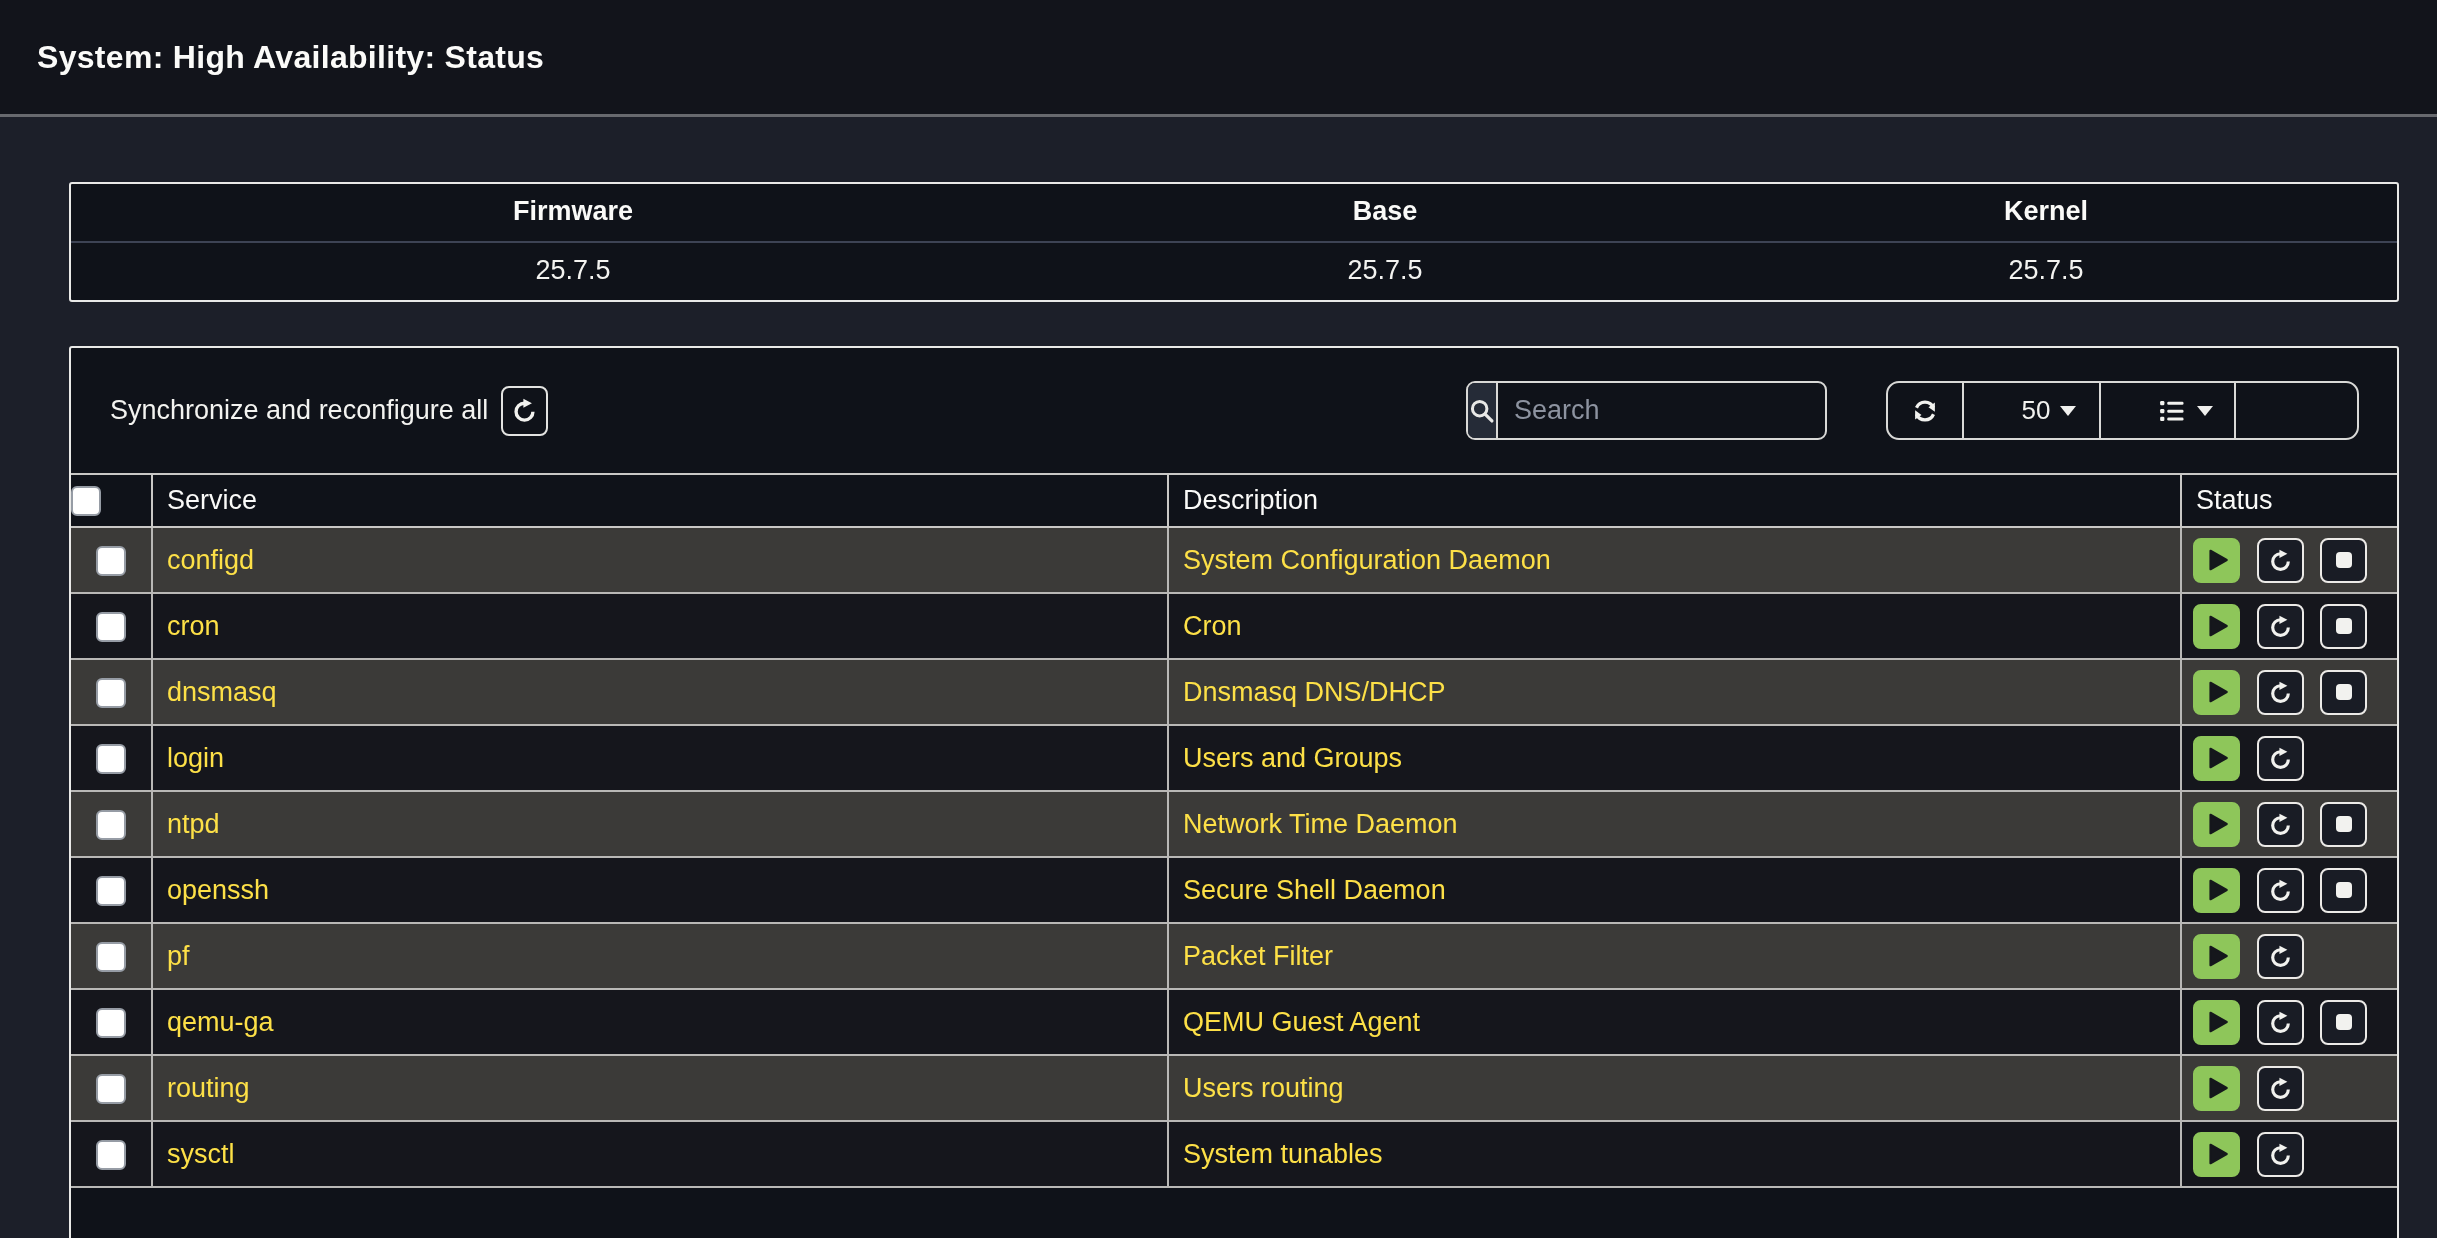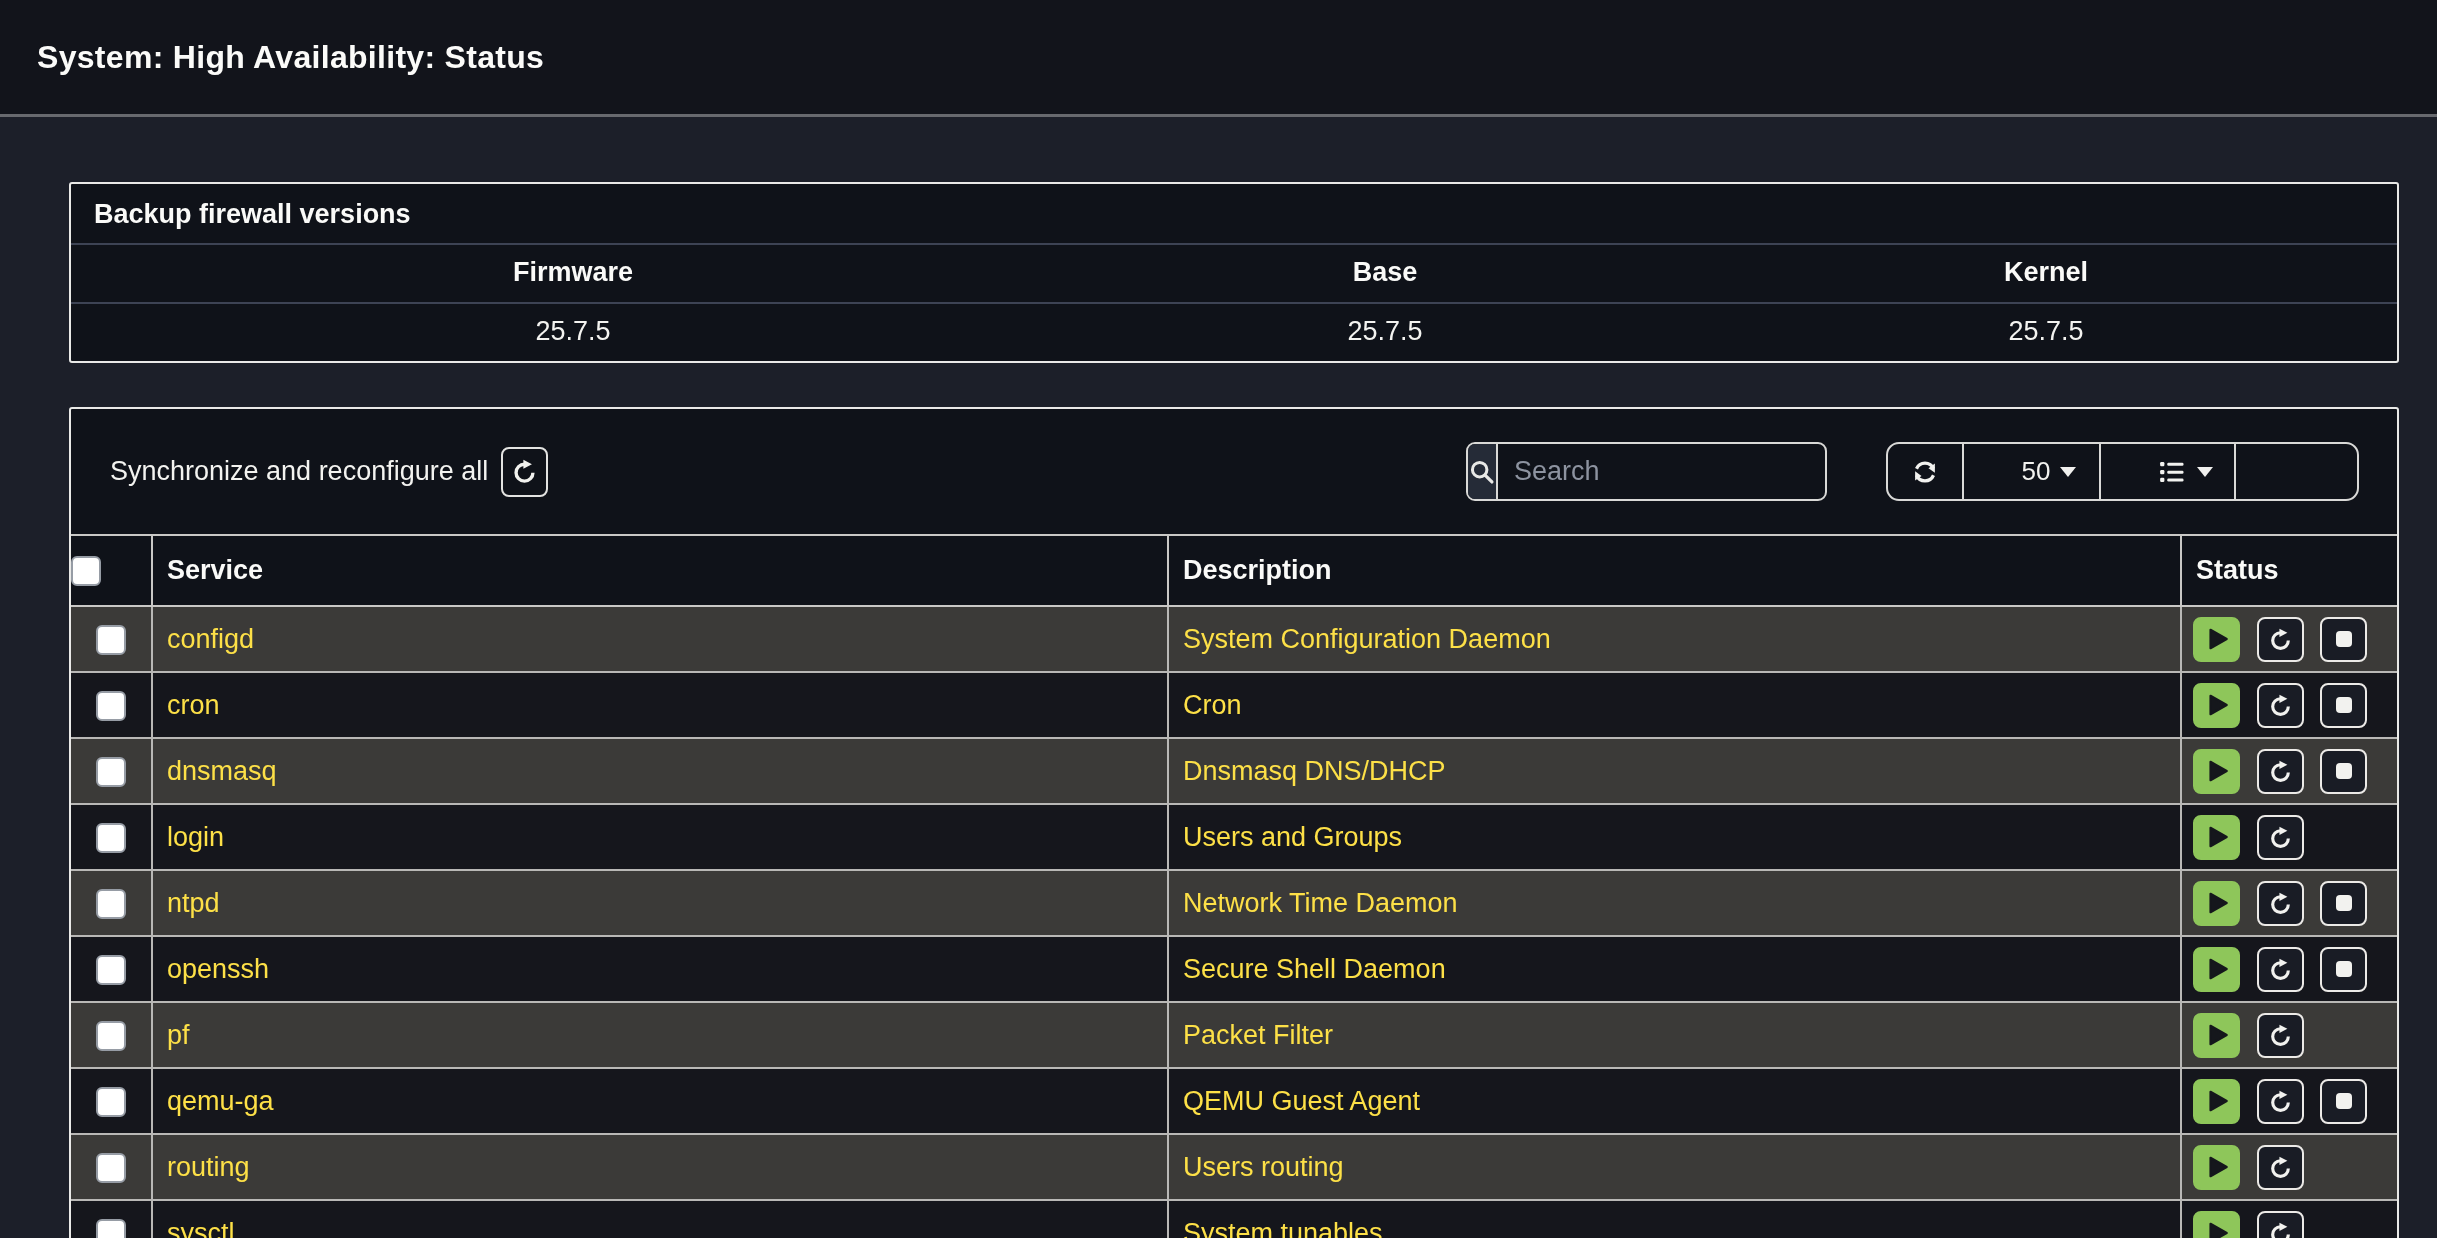--- a/index.html
+++ b/index.html
@@ -130,23 +130,23 @@
   }
 
   
   .services-table {
     width: 100%;
     border-collapse: collapse;
     table-layout: fixed;
     border-top: 2px solid #c9c8c6;
   }
   .services-table th {
-    height: 71px;
+    height: 53px;
     font-size: 27px;
-    font-weight: bold;
+    font-weight: normal;
     color: #fafaf8;
     text-align: left;
     padding-left: 14px;
     background: #0f1219;
     border-bottom: 2px solid #c9c8c6;
     border-right: 2px solid #c9c8c6;
   }
   .services-table th:last-child,
   .services-table td:last-child { border-right: none; }
   .services-table td {
@@ -188,21 +188,20 @@
   .btn-restart, .btn-stop { background: #191c25; border: 2px solid #eceae7; }
 </style>
 </head>
 <body>
 
 <div class="top-header">
   <h1>System: High Availability: Status</h1>
 </div>
 
 <div class="panel panel-versions">
-  <div class="pv-title">Backup firewall versions</div>
   <div class="pv-row head">
     <div class="pv-cell pv-c1">Firmware</div>
     <div class="pv-cell pv-c2">Base</div>
     <div class="pv-cell pv-c3">Kernel</div>
   </div>
   <div class="pv-row">
     <div class="pv-cell pv-c1">25.7.5</div>
     <div class="pv-cell pv-c2">25.7.5</div>
     <div class="pv-cell pv-c3">25.7.5</div>
   </div>

